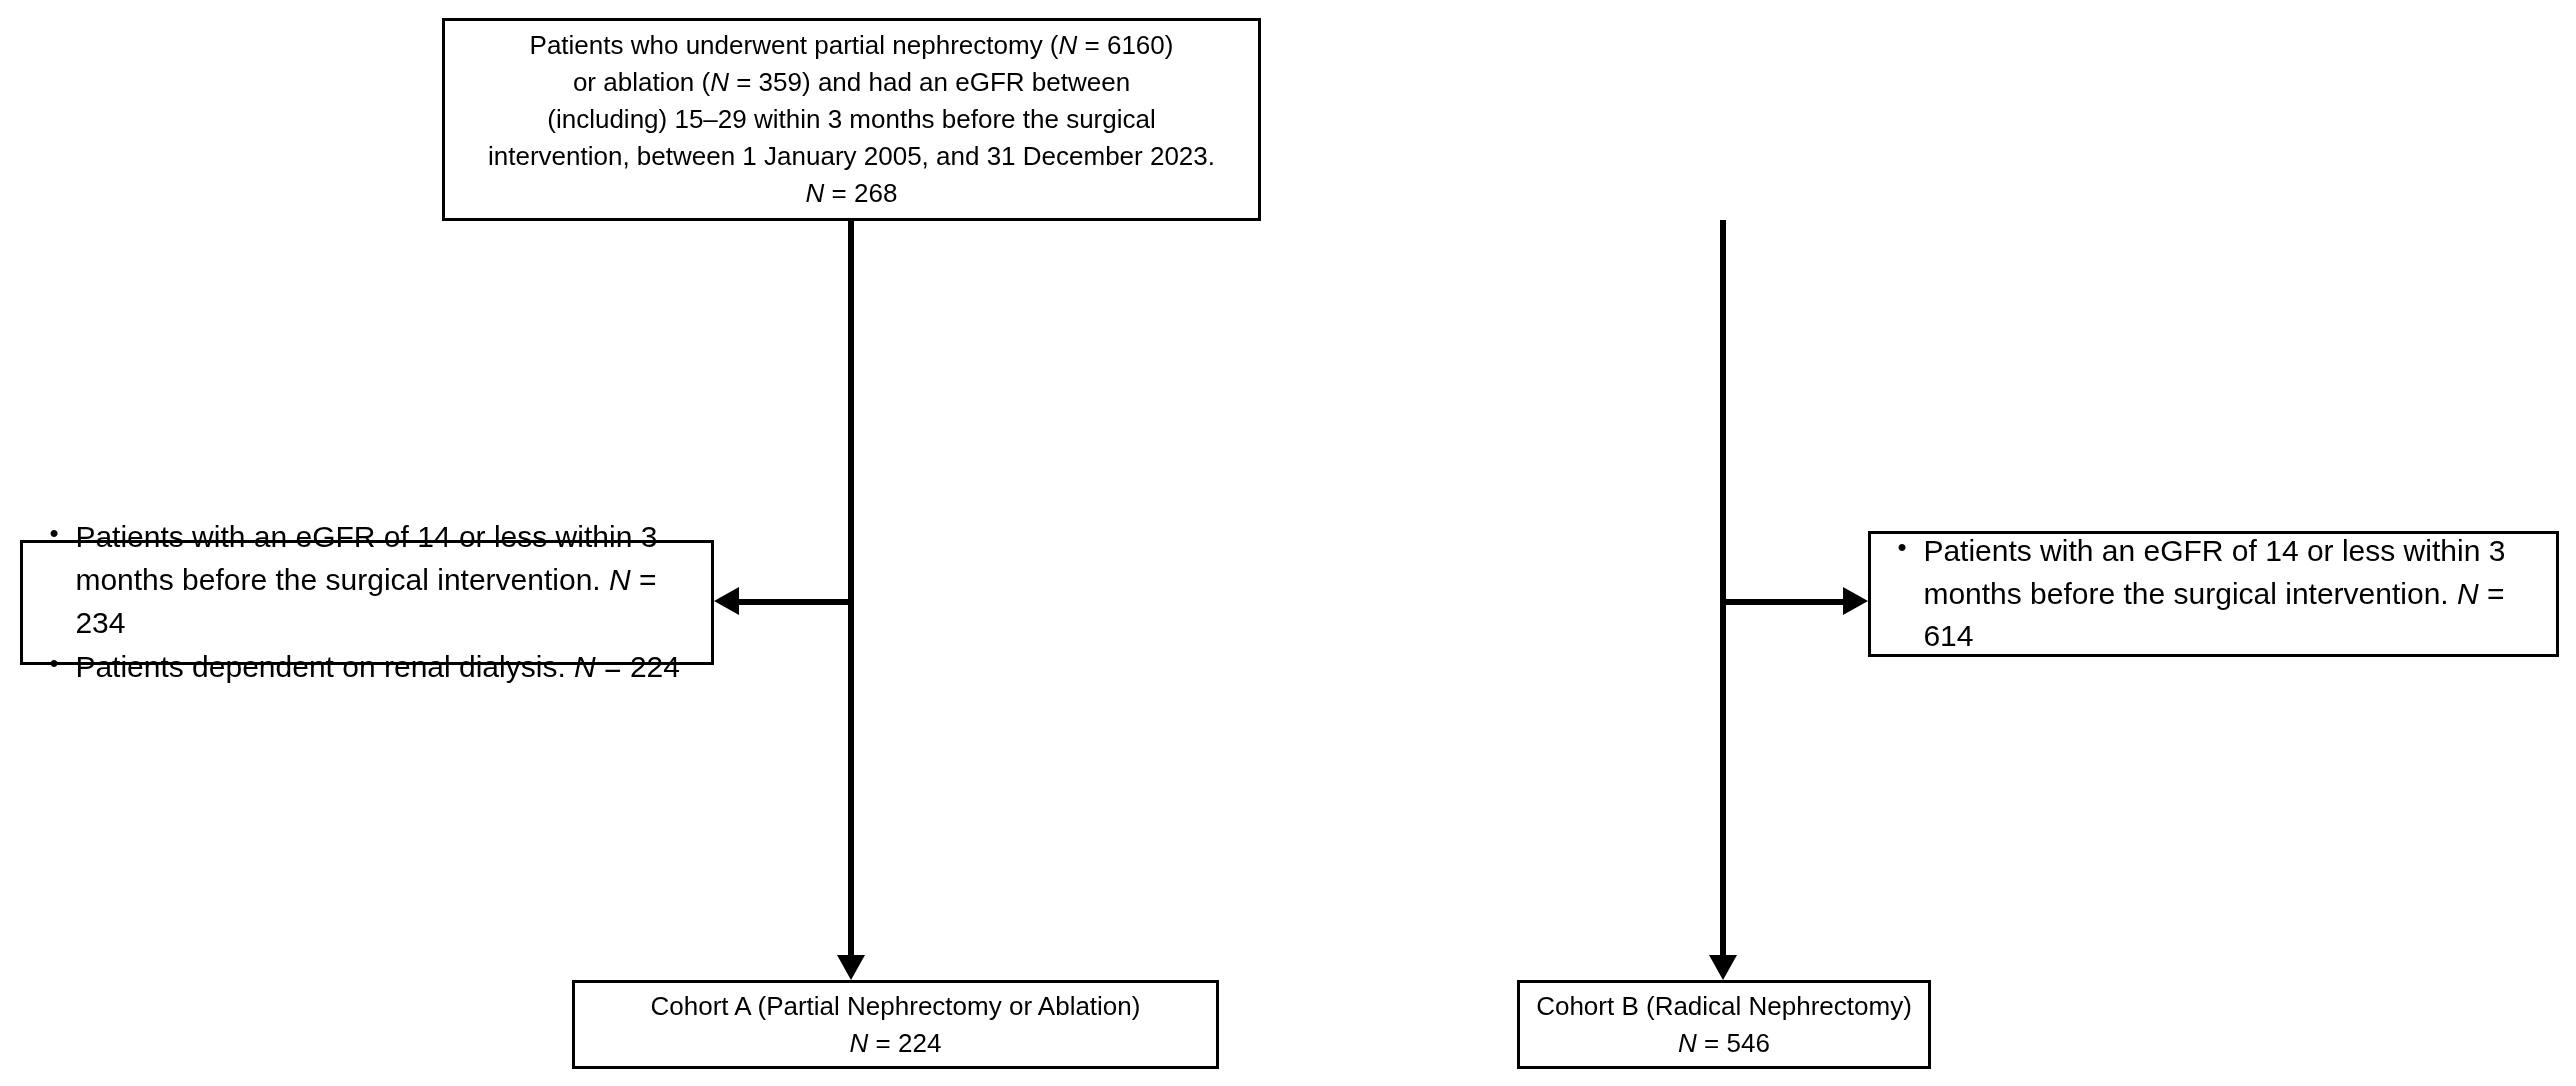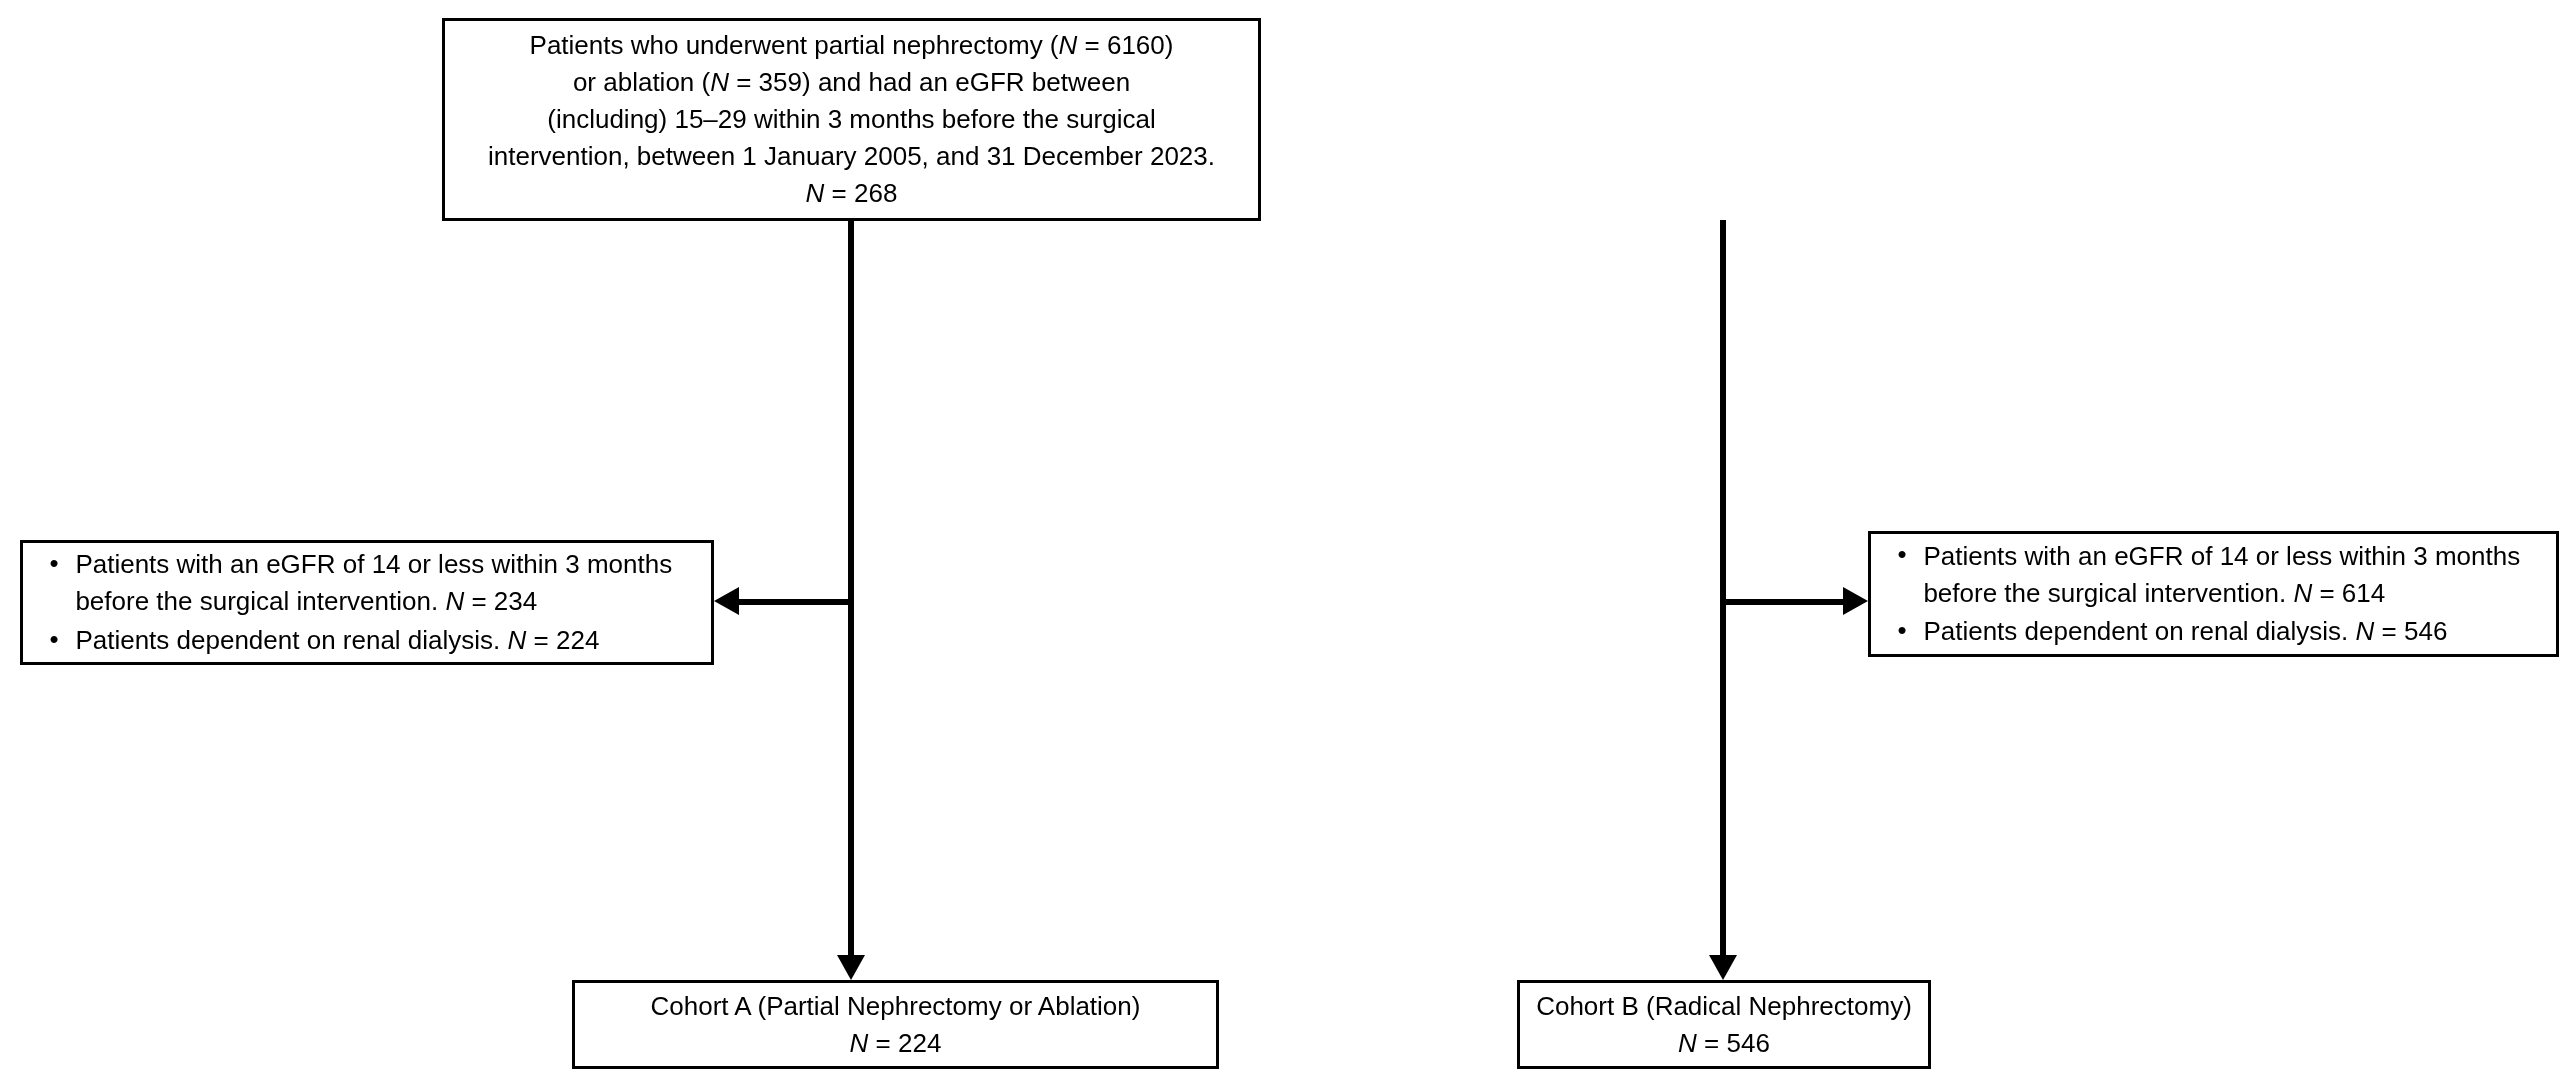--- a/index.html
+++ b/index.html
@@ -38,21 +38,21 @@
   }
   .bullets {
     list-style: none;
     margin: 0;
     padding: 0 17px 0 22.4px;
     width: 100%;
     box-sizing: border-box;
   }
   .bullets li {
     position: relative;
-    font-size: 26px;
+    font-size: 30px;
     line-height: 1.42;
     padding-left: 30px;
     margin: 2px 0;
   }
   .bullets li::before {
     content: "\2022";
     position: absolute;
     left: 4px;
     top: -1.3px;
     font-size: 26px;
@@ -126,21 +126,20 @@
   <div class="node" style="left:20px; top:540px; width:694px; height:125px;">
     <ul class="bullets">
       <li>Patients with an eGFR of 14 or less within 3 months before the surgical intervention. <em class="n">N</em> = 234</li>
       <li>Patients dependent on renal dialysis. <em class="n">N</em> = 224</li>
     </ul>
   </div>
 
   <div class="node" style="left:1868px; top:531px; width:691px; height:126px;">
     <ul class="bullets">
       <li>Patients with an eGFR of 14 or less within 3 months before the surgical intervention. <em class="n">N</em> = 614</li>
-      <li>Patients dependent on renal dialysis. <em class="n">N</em> = 546</li>
     </ul>
   </div>
 
   <div class="node center" style="left:572px; top:980px; width:647px; height:89px;">
     <div class="node-text">Cohort A (Partial Nephrectomy or Ablation)
 <em class="n">N</em> = 224</div>
   </div>
 
   <div class="node center" style="left:1517px; top:980px; width:414px; height:89px;">
     <div class="node-text">Cohort B (Radical Nephrectomy)

